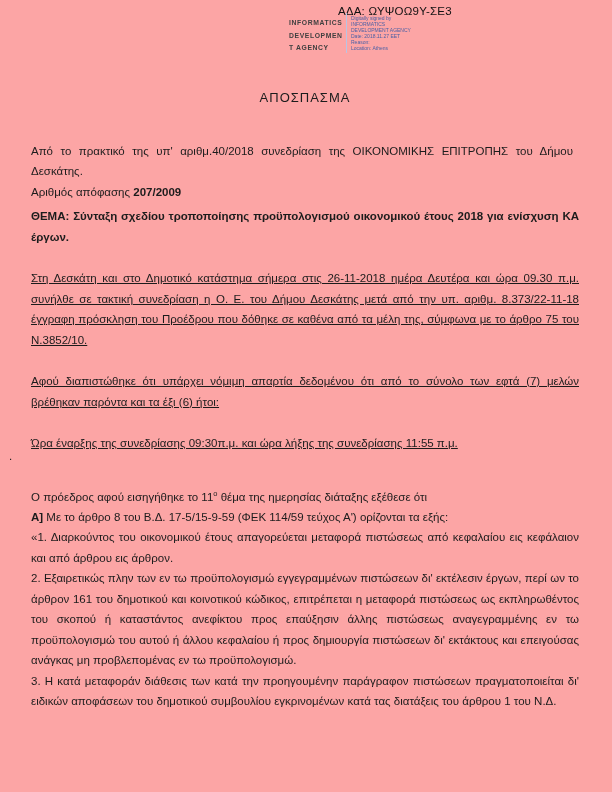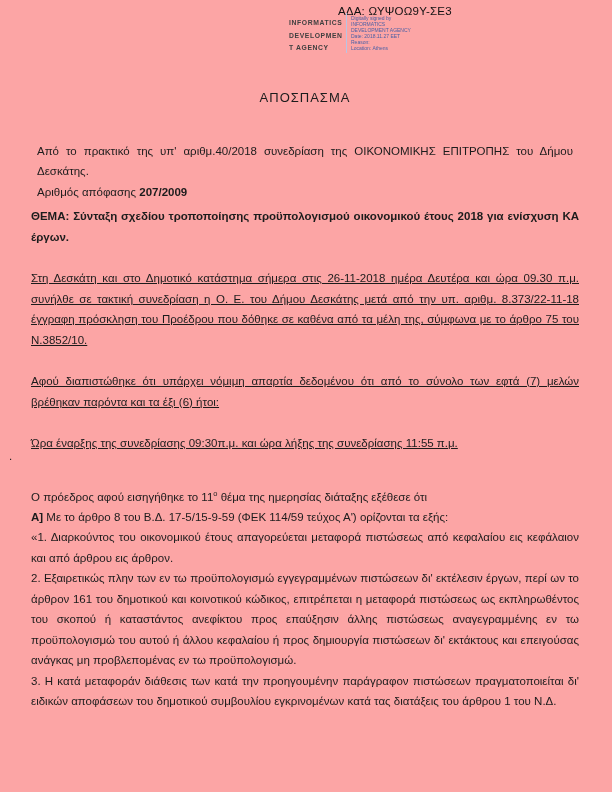--- a/index.html
+++ b/index.html
@@ -34,21 +34,21 @@
   
   .content{
     position:absolute;left:31px;right:33px;top:88px;
     font-size:11.5px;line-height:20.5px;
   }
   .doc-title{
     text-align:center;letter-spacing:1px;
     margin:0 0 32px 0;font-size:13px;
   }
   p{margin:0;}
-  .indented{margin-left:6px;margin-right:6px;}
+  .indented{margin-right:6px;}
   .jst{text-align:justify;}
   .gap-sm{margin-top:4px;font-weight:bold;}
   .gap-md{margin-top:21px;text-decoration:underline;}
   .gap-lg{margin-top:30px;}
   .bold{font-weight:bold;}
   sup{font-size:7.5px;}
   .stray-dot{
     position:absolute;left:9px;top:450px;
     font-size:11.5px;color:#1c1c1c;
   }

